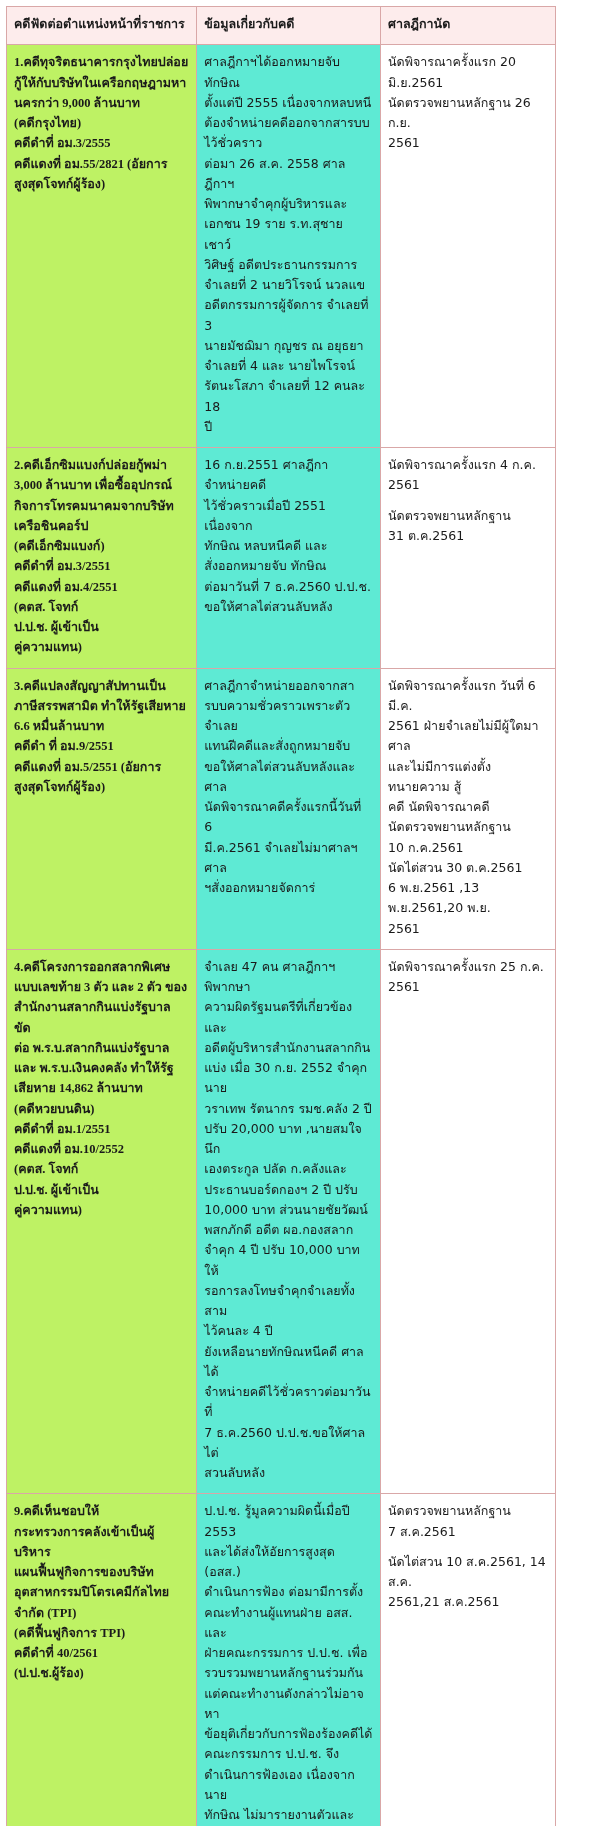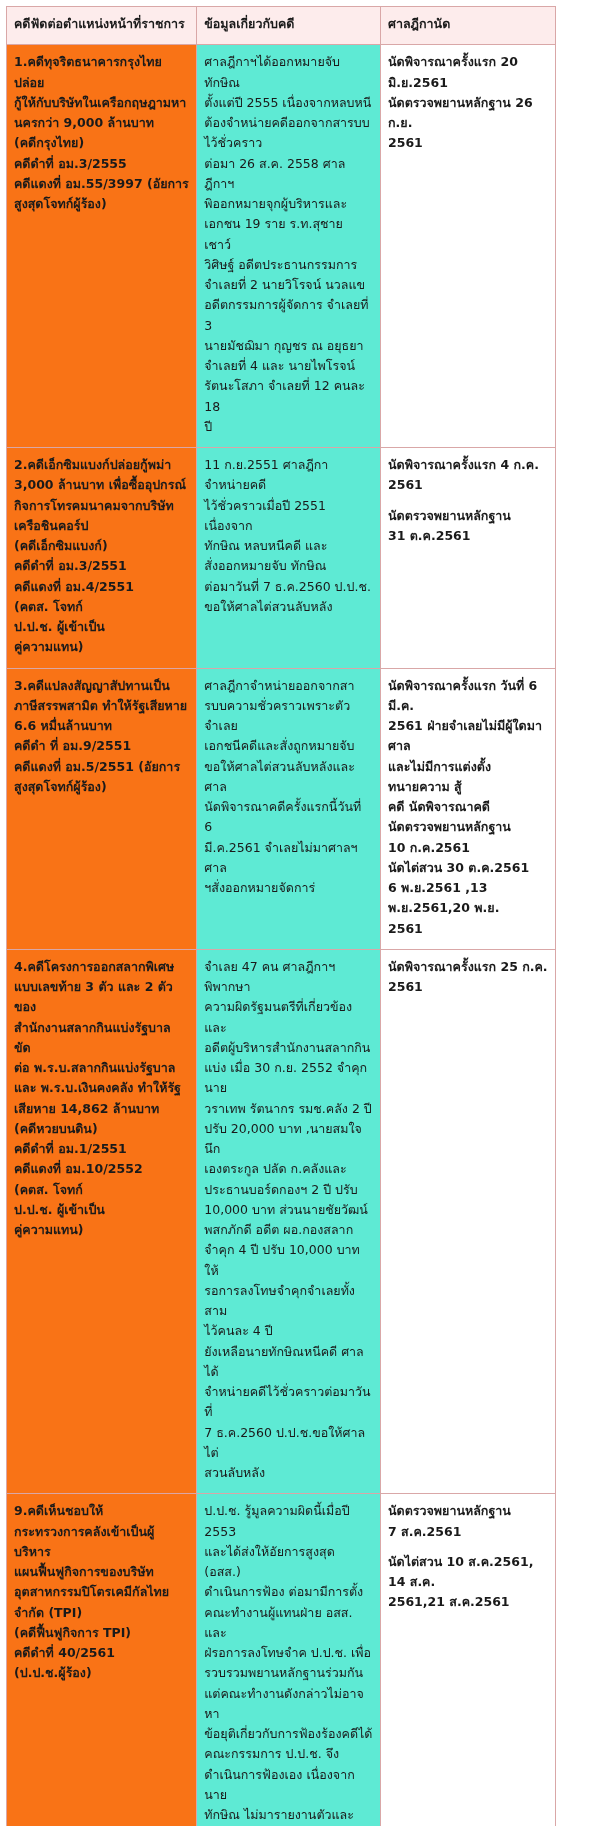--- a/index.html
+++ b/index.html
@@ -35,28 +35,29 @@
     text-align: left;
     font-size: 12.5px;
     padding-top: 9px;
     padding-bottom: 9px;
   }
   col.c1 { width: 174px; }
   col.c2 { width: 168px; }
   col.c3 { width: 160px; }
   tbody td.col-case {
     font-weight: bold;
-    background: #f97316;
+    background: #bef264;
+    font-family: Liberation Serif, serif;
   }
   tbody td.col-detail {
     background: #5eead4;
   }
   tbody td.col-appt {
     background: #ffffff;
-    font-weight: bold;
+    font-weight: normal;
   }
   .ln { display: block; }
   .spacer { display: block; height: 10px; }
 </style>
 </head>
 <body>
 
 <div class="doc">
   <table class="case-table">
     <colgroup>
@@ -72,30 +73,30 @@
       </tr>
     </thead>
     <tbody>
       <tr>
         <td class="col-case">
           <span class="ln">1.คดีทุจริตธนาคารกรุงไทยปล่อย</span>
           <span class="ln">กู้ให้กับบริษัทในเครือกฤษฎามหา</span>
           <span class="ln">นครกว่า 9,000 ล้านบาท</span>
           <span class="ln">(คดีกรุงไทย)</span>
           <span class="ln">คดีดำที่ อม.3/2555</span>
-          <span class="ln">คดีแดงที่ อม.55/3997 (อัยการ</span>
+          <span class="ln">คดีแดงที่ อม.55/2821 (อัยการ</span>
           <span class="ln">สูงสุดโจทก์ผู้ร้อง)</span>
         </td>
         <td class="col-detail">
           <span class="ln">ศาลฎีกาฯได้ออกหมายจับ ทักษิณ</span>
           <span class="ln">ตั้งแต่ปี 2555 เนื่องจากหลบหนี</span>
           <span class="ln">ต้องจำหน่ายคดีออกจากสารบบ</span>
           <span class="ln">ไว้ชั่วคราว</span>
           <span class="ln"> ต่อมา 26 ส.ค. 2558 ศาลฎีกาฯ</span>
-          <span class="ln">พิออกหมายจุกผู้บริหารและ</span>
+          <span class="ln">พิพากษาจำคุกผู้บริหารและ</span>
           <span class="ln">เอกชน 19 ราย  ร.ท.สุชาย เชาว์</span>
           <span class="ln">วิศิษฐ์ อดีตประธานกรรมการ</span>
           <span class="ln">จำเลยที่ 2 นายวิโรจน์ นวลแข</span>
           <span class="ln">อดีตกรรมการผู้จัดการ  จำเลยที่ 3</span>
           <span class="ln">นายมัชฌิมา กุญชร ณ อยุธยา</span>
           <span class="ln">จำเลยที่ 4 และ นายไพโรจน์</span>
           <span class="ln">รัตนะโสภา จำเลยที่ 12  คนละ 18</span>
           <span class="ln">ปี</span>
         </td>
         <td class="col-appt">
@@ -112,21 +113,21 @@
           <span class="ln">กิจการโทรคมนาคมจากบริษัท</span>
           <span class="ln">เครือชินคอร์ป</span>
           <span class="ln">(คดีเอ็กซิมแบงก์)</span>
           <span class="ln">คดีดำที่ อม.3/2551</span>
           <span class="ln">คดีแดงที่ อม.4/2551</span>
           <span class="ln">(คตส. โจทก์</span>
           <span class="ln">ป.ป.ช. ผู้เข้าเป็น</span>
           <span class="ln">คู่ความแทน)</span>
         </td>
         <td class="col-detail">
-          <span class="ln">11 ก.ย.2551 ศาลฎีกาจำหน่ายคดี</span>
+          <span class="ln">16 ก.ย.2551 ศาลฎีกาจำหน่ายคดี</span>
           <span class="ln">ไว้ชั่วคราวเมื่อปี 2551 เนื่องจาก</span>
           <span class="ln">ทักษิณ หลบหนีคดี และ</span>
           <span class="ln">สั่งออกหมายจับ ทักษิณ</span>
           <span class="ln">ต่อมาวันที่ 7 ธ.ค.2560  ป.ป.ช.</span>
           <span class="ln">ขอให้ศาลไต่สวนลับหลัง</span>
         </td>
         <td class="col-appt">
           <span class="ln">นัดพิจารณาครั้งแรก 4 ก.ค. 2561</span>
           <span class="spacer"></span>
           <span class="ln">นัดตรวจพยานหลักฐาน</span>
@@ -139,21 +140,21 @@
           <span class="ln">3.คดีแปลงสัญญาสัปทานเป็น</span>
           <span class="ln">ภาษีสรรพสามิต ทำให้รัฐเสียหาย</span>
           <span class="ln">6.6 หมื่นล้านบาท</span>
           <span class="ln">คดีดำ ที่ อม.9/2551</span>
           <span class="ln">คดีแดงที่ อม.5/2551 (อัยการ</span>
           <span class="ln">สูงสุดโจทก์ผู้ร้อง)</span>
         </td>
         <td class="col-detail">
           <span class="ln">ศาลฎีกาจำหน่ายออกจากสา</span>
           <span class="ln">รบบความชั่วคราวเพราะตัวจำเลย</span>
-          <span class="ln">เอกชนีคดีและสั่งถูกหมายจับ</span>
+          <span class="ln">แทนฝีคดีและสั่งถูกหมายจับ</span>
           <span class="ln">ขอให้ศาลไต่สวนลับหลังและศาล</span>
           <span class="ln">นัดพิจารณาคดีครั้งแรกนี้วันที่ 6</span>
           <span class="ln">มี.ค.2561 จำเลยไม่มาศาลฯ ศาล</span>
           <span class="ln">ฯสั่งออกหมายจัดการ่</span>
         </td>
         <td class="col-appt">
           <span class="ln">นัดพิจารณาครั้งแรก วันที่ 6 มี.ค.</span>
           <span class="ln">2561 ฝ่ายจำเลยไม่มีผู้ใดมาศาล</span>
           <span class="ln">และไม่มีการแต่งตั้งทนายความ สู้</span>
           <span class="ln">คดี นัดพิจารณาคดี</span>
@@ -213,21 +214,21 @@
           <span class="ln">จำกัด (TPI)</span>
           <span class="ln">(คดีฟื้นฟูกิจการ TPI)</span>
           <span class="ln"> คดีดำที่ 40/2561</span>
           <span class="ln">(ป.ป.ช.ผู้ร้อง)</span>
         </td>
         <td class="col-detail">
           <span class="ln">ป.ป.ช. รู้มูลความผิดนี้เมื่อปี 2553</span>
           <span class="ln">และได้ส่งให้อัยการสูงสุด (อสส.)</span>
           <span class="ln">ดำเนินการฟ้อง ต่อมามีการตั้ง</span>
           <span class="ln">คณะทำงานผู้แทนฝ่าย อสส. และ</span>
-          <span class="ln">ฝ่รอการลงโทษจำค ป.ป.ช. เพื่อ</span>
+          <span class="ln">ฝ่ายคณะกรรมการ ป.ป.ช. เพื่อ</span>
           <span class="ln">รวบรวมพยานหลักฐานร่วมกัน</span>
           <span class="ln">แต่คณะทำงานดังกล่าวไม่อาจหา</span>
           <span class="ln">ข้อยุติเกี่ยวกับการฟ้องร้องคดีได้</span>
           <span class="ln">คณะกรรมการ ป.ป.ช. จึง</span>
           <span class="ln">ดำเนินการฟ้องเอง เนื่องจากนาย</span>
           <span class="ln">ทักษิณ ไม่มารายงานตัวและศาล</span>
           <span class="ln">ได้เคยออกหมายจัดโจทกีอื่นไว้</span>
           <span class="ln">แล้ว ขอให้ศาลไต่สวนลับหลัง</span>
         </td>
         <td class="col-appt">

